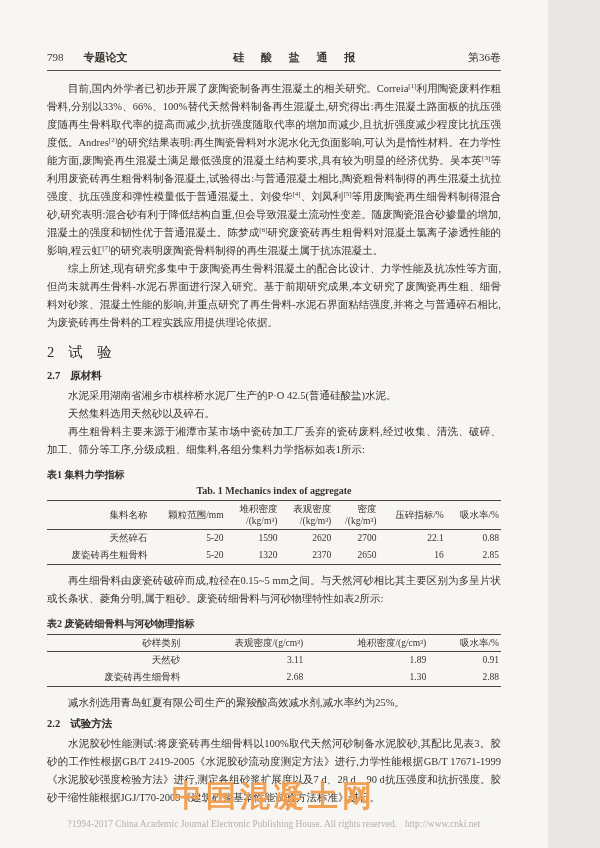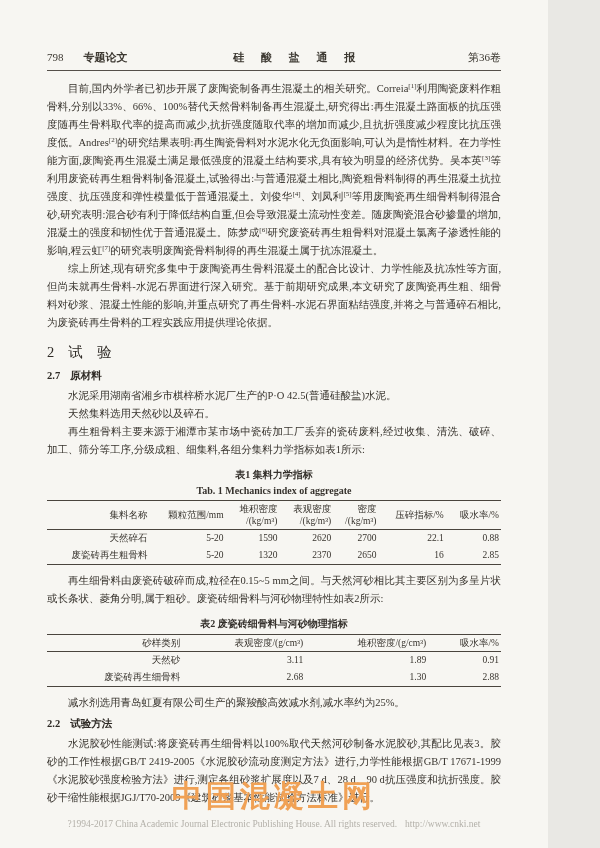--- a/index.html
+++ b/index.html
@@ -25,21 +25,21 @@
     margin:0;text-indent:2em;color:#37332d;
   }
   p.body sup{font-size:7px;line-height:0;}
   h2.sec{
     font-size:14.5px;font-weight:normal;margin:11px 0 7px 0;color:#2f2b26;
   }
   h2.sec .secno{margin-right:14px;}
   h3.subsec{font-size:10.5px;font-weight:bold;margin:5px 0 4px 0;color:#2f2b26;}
   h3.subsec .subno{margin-right:10px;}
   
-  .cap-cn{ text-align:center;font-size:10px;font-weight:bold;margin:9px 0 3px 0;}
+  .cap-cn{ font-size:10px;font-weight:bold;margin:9px 0 3px 0;}
   .cap-en{ text-align:center;font-size:10px;font-weight:bold;margin:0 0 4px 0;}
   
   table.paper-table{
     width:100%;border-collapse:collapse;font-size:9.5px;text-align:right;
     border-top:1.4px solid #4a453e;border-bottom:1.4px solid #4a453e;
     color:#37332d;margin-bottom:7px;
   }
   table.paper-table th{
     border-bottom:0.8px solid #4a453e;font-weight:normal;
     padding:2px 2px;white-space:pre-line;line-height:12px;vertical-align:middle;

